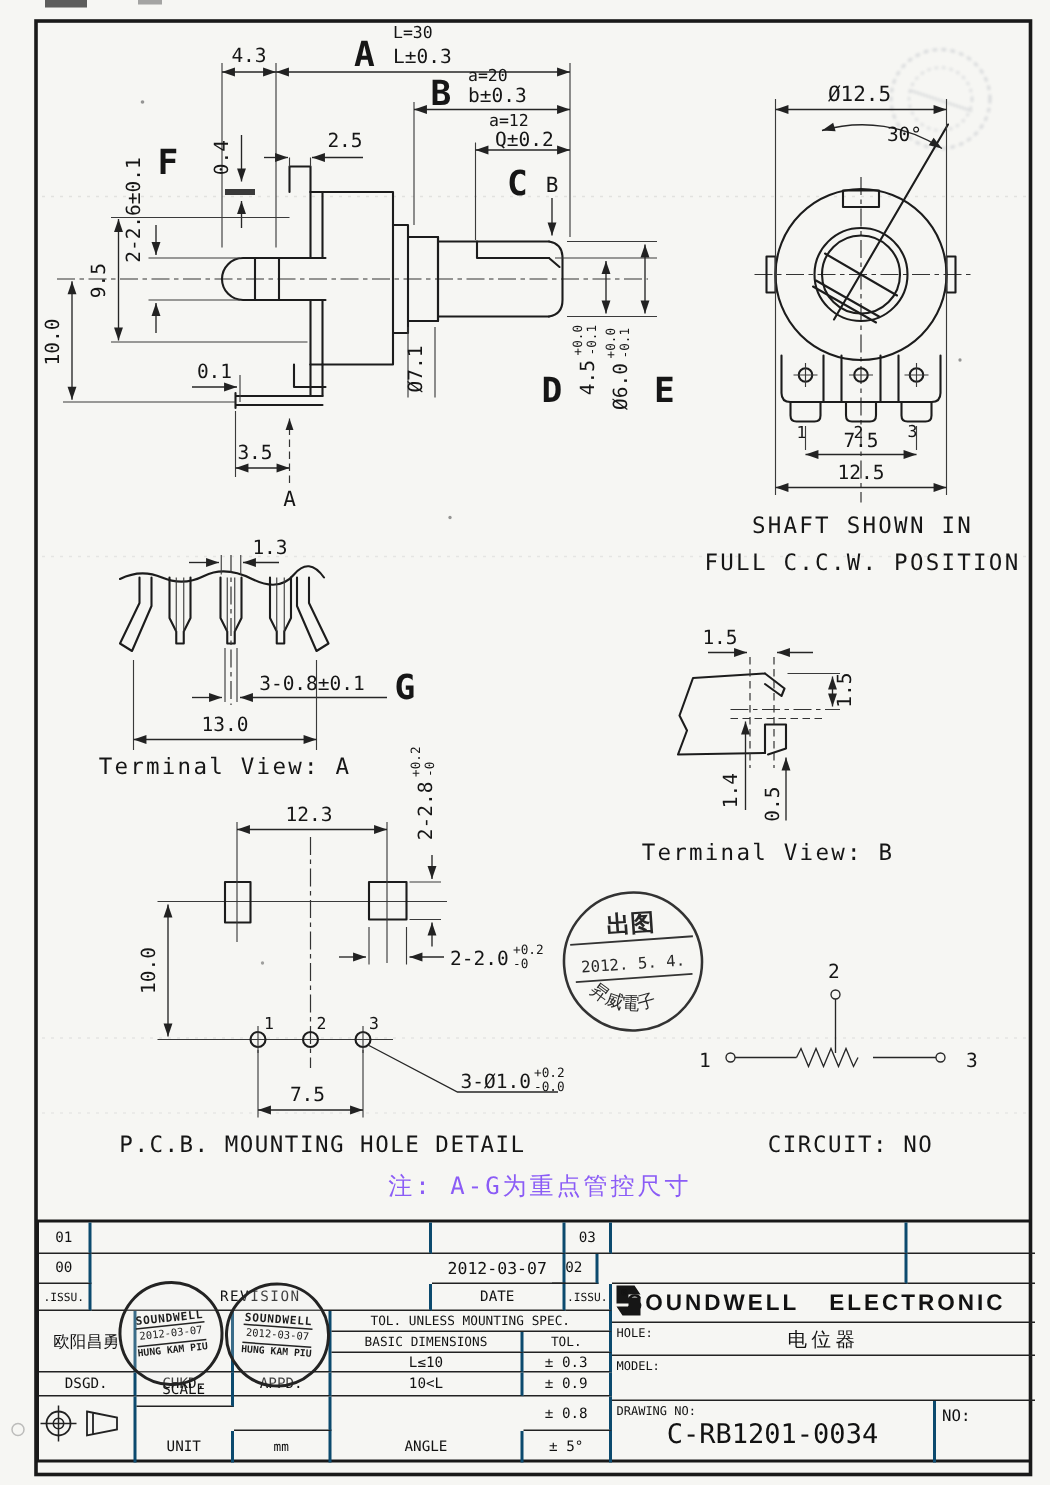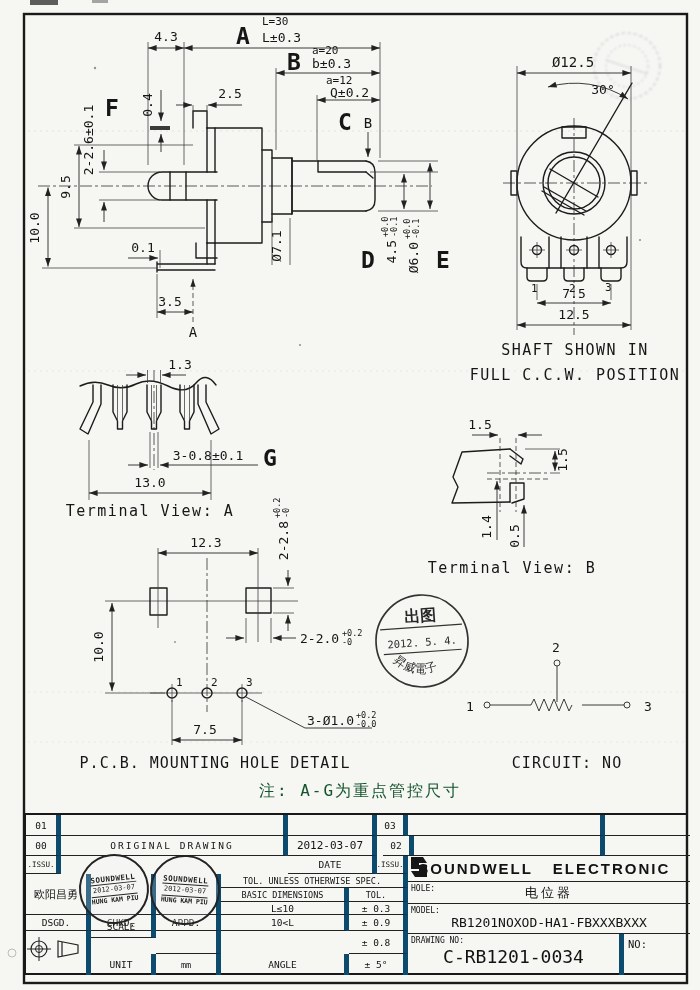--- a/index.html
+++ b/index.html
@@ -16,34 +16,34 @@
   .t{font:13px "DejaVu Sans Mono",monospace;}
   .ts{font:11px "DejaVu Sans Mono",monospace;}
   .tt{font:8.5px "DejaVu Sans Mono",monospace;}
   .tb{font:bold 23px "DejaVu Sans Mono",monospace;}
   .tm{font:14px "DejaVu Sans Mono",monospace;}
   .cap{font:15px "DejaVu Sans Mono",monospace;letter-spacing:1.5px;}
   .cjk{font:16px "DejaVu Sans Mono",sans-serif;}
   
   #tblock{position:absolute;left:24px;top:813px;width:664px;height:162px;
           border:2px solid #191919;box-sizing:border-box;background:transparent;}
-  .cell{position:absolute;border-right:5px solid #0c4a6e;border-bottom:1px solid #222;
+  .cell{position:absolute;border-right:2px solid #0c4a6e;border-bottom:1px solid #222;
         box-sizing:border-box;display:flex;align-items:center;justify-content:center;
         font:9.5px "DejaVu Sans Mono",monospace;color:#121212;overflow:hidden;white-space:nowrap;}
   .cell.nr{border-right:none;} .cell.nb{border-bottom:none;}
   .lab{position:absolute;left:3px;top:2px;font:8px "DejaVu Sans Mono",monospace;}
   .stamp{position:absolute;width:66px;height:66px;border:2px solid #232323;border-radius:50%;
          display:flex;flex-direction:column;align-items:center;justify-content:center;
          font-family:"DejaVu Sans Mono",monospace;color:#1d1d1d;background:rgba(246,246,243,.2);
          transform:rotate(-6deg);line-height:1.25;}
   .stamp .s1{font-size:7.5px;font-weight:bold;letter-spacing:.5px;}
   .stamp .s2{font-size:7px;border-top:1px solid #232323;border-bottom:1px solid #232323;padding:1px 2px;}
   .stamp .s3{font-size:6.5px;font-weight:bold;}
   .note{position:absolute;left:160px;top:781px;width:400px;text-align:center;
-        font:16px "DejaVu Sans Mono",sans-serif;color:#14532d;letter-spacing:2px;}
+        font:16px "DejaVu Sans Mono",sans-serif;color:#8b5cf6;letter-spacing:2px;}
   .co{font:bold 15px "Liberation Sans",sans-serif;letter-spacing:2px;word-spacing:14px;}
 </style>
 </head>
 <body>
 
 <div id="sheet">
 
 <svg width="700" height="990" viewBox="0 0 700 990">
   <defs>
     <marker id="arr" viewBox="0 0 10 8" markerWidth="11" markerHeight="8.5" refX="9.5" refY="4" orient="auto-start-reverse">
@@ -342,27 +342,27 @@
 <div id="tblock">
 
   <div class="cell" style="left:0;top:0;width:35px;height:21px">01</div>
   <div class="cell" style="left:35px;top:0;width:227px;height:21px"></div>
   <div class="cell" style="left:262px;top:0;width:89px;height:21px"></div>
   <div class="cell" style="left:351px;top:0;width:31px;height:21px">03</div>
   <div class="cell" style="left:382px;top:0;width:197px;height:21px"></div>
   <div class="cell nr" style="left:579px;top:0;width:85px;height:21px"></div>
 
   <div class="cell" style="left:0;top:21px;width:35px;height:20px">00</div>
-  <div class="cell" style="left:35px;top:21px;width:227px;height:20px;letter-spacing:2px">ORIGINAL DRAWING</div>
   <div class="cell" style="left:262px;top:21px;width:89px;height:20px;font-size:11px">2012-03-07</div>
-  <div class="cell" style="left:357px;top:21px;width:31px;height:20px">02</div>
+  <div class="cell" style="left:342px;top:21px;width:31px;height:20px">02</div>
   <div class="cell" style="left:382px;top:21px;width:197px;height:20px"></div>
   <div class="cell nr" style="left:579px;top:21px;width:85px;height:20px"></div>
 
   <div class="cell" style="left:0;top:41px;width:35px;height:18px;font-size:7.5px">.ISSU.</div>
+  <div class="cell" style="left:35px;top:41px;width:227px;height:18px;letter-spacing:1px">REVISION</div>
   <div class="cell" style="left:262px;top:41px;width:89px;height:18px">DATE</div>
   <div class="cell" style="left:351px;top:41px;width:31px;height:18px;font-size:7.5px">.ISSU.</div>
 
   <div class="cell" style="left:0;top:59px;width:65px;height:41px;font-size:11px;font-family:'DejaVu Sans Mono',sans-serif">欧阳昌勇</div>
   <div class="cell" style="left:65px;top:59px;width:65px;height:41px"></div>
   <div class="cell" style="left:130px;top:59px;width:65px;height:41px"></div>
   <div class="cell" style="left:0;top:100px;width:65px;height:16px">DSGD.</div>
   <div class="cell" style="left:65px;top:100px;width:65px;height:16px">CHKD.</div>
   <div class="cell" style="left:130px;top:100px;width:65px;height:16px">APPD.</div>
 
@@ -373,21 +373,21 @@
       <line x1="1" y1="18" x2="25" y2="18" stroke="#222" stroke-width="1"></line>
       <line x1="13" y1="6" x2="13" y2="30" stroke="#222" stroke-width="1"></line>
       <path d="M32,10 L52,14 L52,22 L32,26 Z M36,10.8 L36,25.2" fill="none" stroke="#222" stroke-width="1.2"></path>
     </svg>
   </div>
   <div class="cell" style="left:65px;top:100px;width:65px;height:23px">SCALE</div>
   <div class="cell" style="left:130px;top:116px;width:65px;height:23px"></div>
   <div class="cell nb" style="left:65px;top:139px;width:65px;height:21px">UNIT</div>
   <div class="cell nb" style="left:130px;top:139px;width:65px;height:21px;font-size:8.5px">mm</div>
 
-  <div class="cell" style="left:195px;top:59px;width:187px;height:14px;font-size:8.5px">TOL. UNLESS OTHERWISE SPEC.</div>
+  <div class="cell" style="left:195px;top:59px;width:187px;height:14px;font-size:8.5px">TOL. UNLESS MOUNTING SPEC.</div>
   <div class="cell" style="left:195px;top:73px;width:128px;height:14px;font-size:8.5px">BASIC DIMENSIONS</div>
   <div class="cell" style="left:323px;top:73px;width:59px;height:14px;font-size:8.5px">TOL.</div>
   <div class="cell" style="left:195px;top:87px;width:128px;height:13px">L≤10</div>
   <div class="cell" style="left:323px;top:87px;width:59px;height:13px">± 0.3</div>
   <div class="cell" style="left:195px;top:100px;width:128px;height:16px">10&lt;L</div>
   <div class="cell" style="left:323px;top:100px;width:59px;height:16px">± 0.9</div>
   <div class="cell" style="left:323px;top:116px;width:59px;height:23px">± 0.8</div>
   <div class="cell nb" style="left:195px;top:139px;width:128px;height:21px">ANGLE</div>
   <div class="cell nb" style="left:323px;top:139px;width:59px;height:21px">± 5°</div>
 
@@ -397,21 +397,20 @@
     </svg>
     <span style="font-size:7px;position:relative;top:-7px">®</span>
     <span class="co">SOUNDWELL ELECTRONIC</span>
   </div>
   <div class="cell nr" style="left:382px;top:67px;width:282px;height:22px">
     <span class="lab">HOLE:</span>
     <span style="font:13px 'DejaVu Sans Mono',sans-serif;letter-spacing:3px">电位器</span>
   </div>
   <div class="cell nr" style="left:382px;top:89px;width:282px;height:30px">
     <span class="lab">MODEL:</span>
-    <span style="font-size:13px;margin-top:8px">RB1201NOXOD-HA1-FBXXXBXXX</span>
   </div>
   <div class="cell nb" style="left:382px;top:119px;width:216px;height:41px">
     <span class="lab">DRAWING NO:</span>
     <span style="font-size:18px;margin-top:4px">C-RB1201-0034</span>
   </div>
   <div class="cell nr nb" style="left:598px;top:119px;width:66px;height:41px;justify-content:flex-start;align-items:flex-start;padding:4px;font-size:10.5px">NO:</div>
 </div>
 
 <div class="stamp" style="left:79px;top:854px">
   <span class="s1">SOUNDWELL</span>

